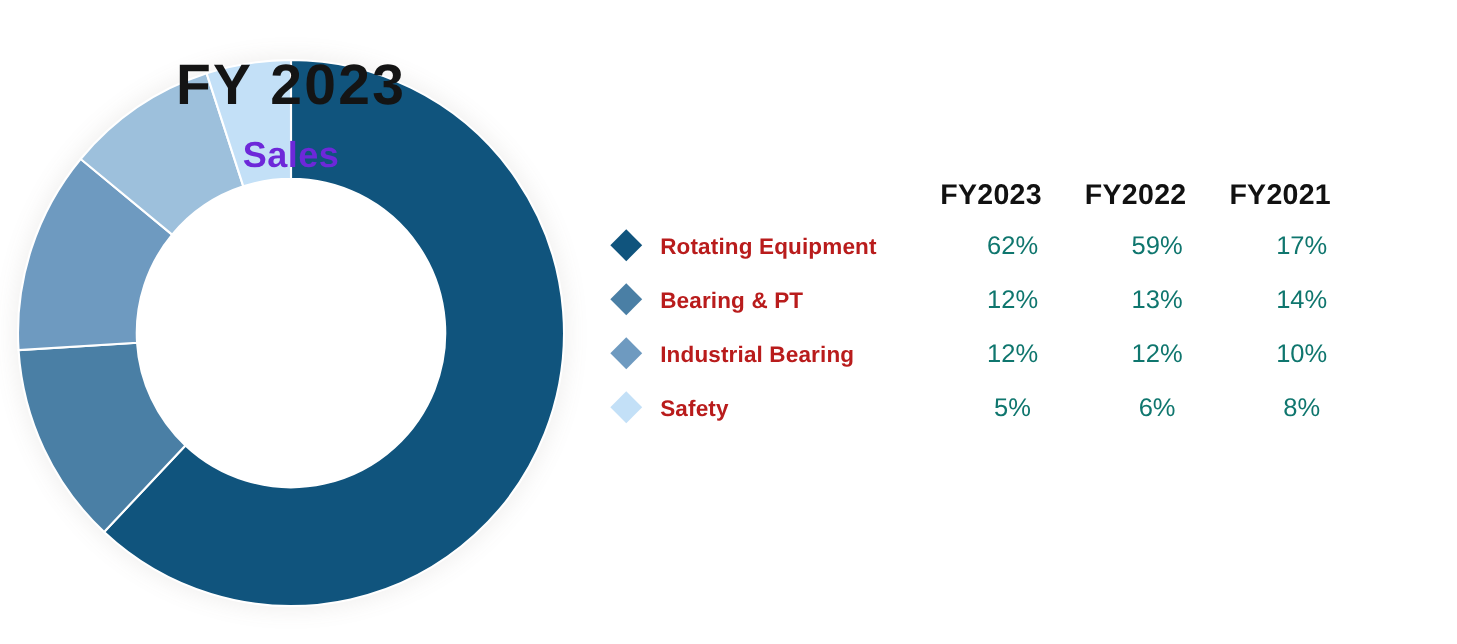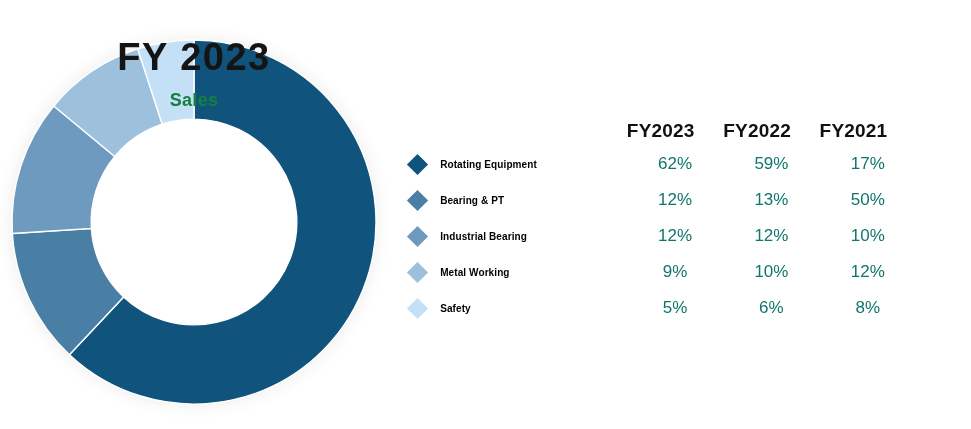--- a/index.html
+++ b/index.html
@@ -60,23 +60,23 @@
     pointer-events: none;
   }
   #donut-center-label .big {
     font-size: 38px;
     font-weight: bold;
     color: #141414;
     letter-spacing: 1.5px;
     line-height: 1.15;
   }
   #donut-center-label .small {
-    font-size: 18px;
-    font-weight: bold;
-    color: #15803d;
+    font-size: 24px;
+    font-weight: bold;
+    color: #6d28d9;
     letter-spacing: 0.3px;
     margin-top: 10px;
     line-height: 1.15;
   }
 
   
   #legend-table {
     position: absolute;
     left: 406px;
     top: 104px;
@@ -117,23 +117,23 @@
   }
   .diamond {
     display: inline-block;
     width: 15px;
     height: 15px;
     transform: rotate(45deg);
     margin-left: 4px;
     vertical-align: middle;
   }
   td.label-cell {
-    font-size: 10px;
-    font-weight: bold;
-    color: #000000;
+    font-size: 15px;
+    font-weight: bold;
+    color: #b91c1c;
     text-align: left;
     vertical-align: middle;
     letter-spacing: 0.1px;
     padding-left: 4px;
     white-space: nowrap;
   }
   td.value-cell {
     font-size: 17px;
     font-weight: normal;
     color: #0f766e;
@@ -192,37 +192,30 @@
             <td class="label-cell">Rotating Equipment</td>
             <td class="value-cell">62%</td>
             <td class="value-cell">59%</td>
             <td class="value-cell">17%</td>
           </tr>
           <tr>
             <td class="marker-cell"><span class="diamond" style="background: rgb(74, 127, 165);"></span></td>
             <td class="label-cell">Bearing &amp; PT</td>
             <td class="value-cell">12%</td>
             <td class="value-cell">13%</td>
-            <td class="value-cell">50%</td>
+            <td class="value-cell">14%</td>
           </tr>
           <tr>
             <td class="marker-cell"><span class="diamond" style="background: rgb(110, 154, 192);"></span></td>
             <td class="label-cell">Industrial Bearing</td>
             <td class="value-cell">12%</td>
             <td class="value-cell">12%</td>
             <td class="value-cell">10%</td>
           </tr>
           <tr>
-            <td class="marker-cell"><span class="diamond" style="background: rgb(157, 192, 220);"></span></td>
-            <td class="label-cell">Metal Working</td>
-            <td class="value-cell">9%</td>
-            <td class="value-cell">10%</td>
-            <td class="value-cell">12%</td>
-          </tr>
-          <tr>
             <td class="marker-cell"><span class="diamond" style="background: rgb(195, 224, 247);"></span></td>
             <td class="label-cell">Safety</td>
             <td class="value-cell">5%</td>
             <td class="value-cell">6%</td>
             <td class="value-cell">8%</td>
           </tr>
         </tbody>
     </table>
   </div>
 

